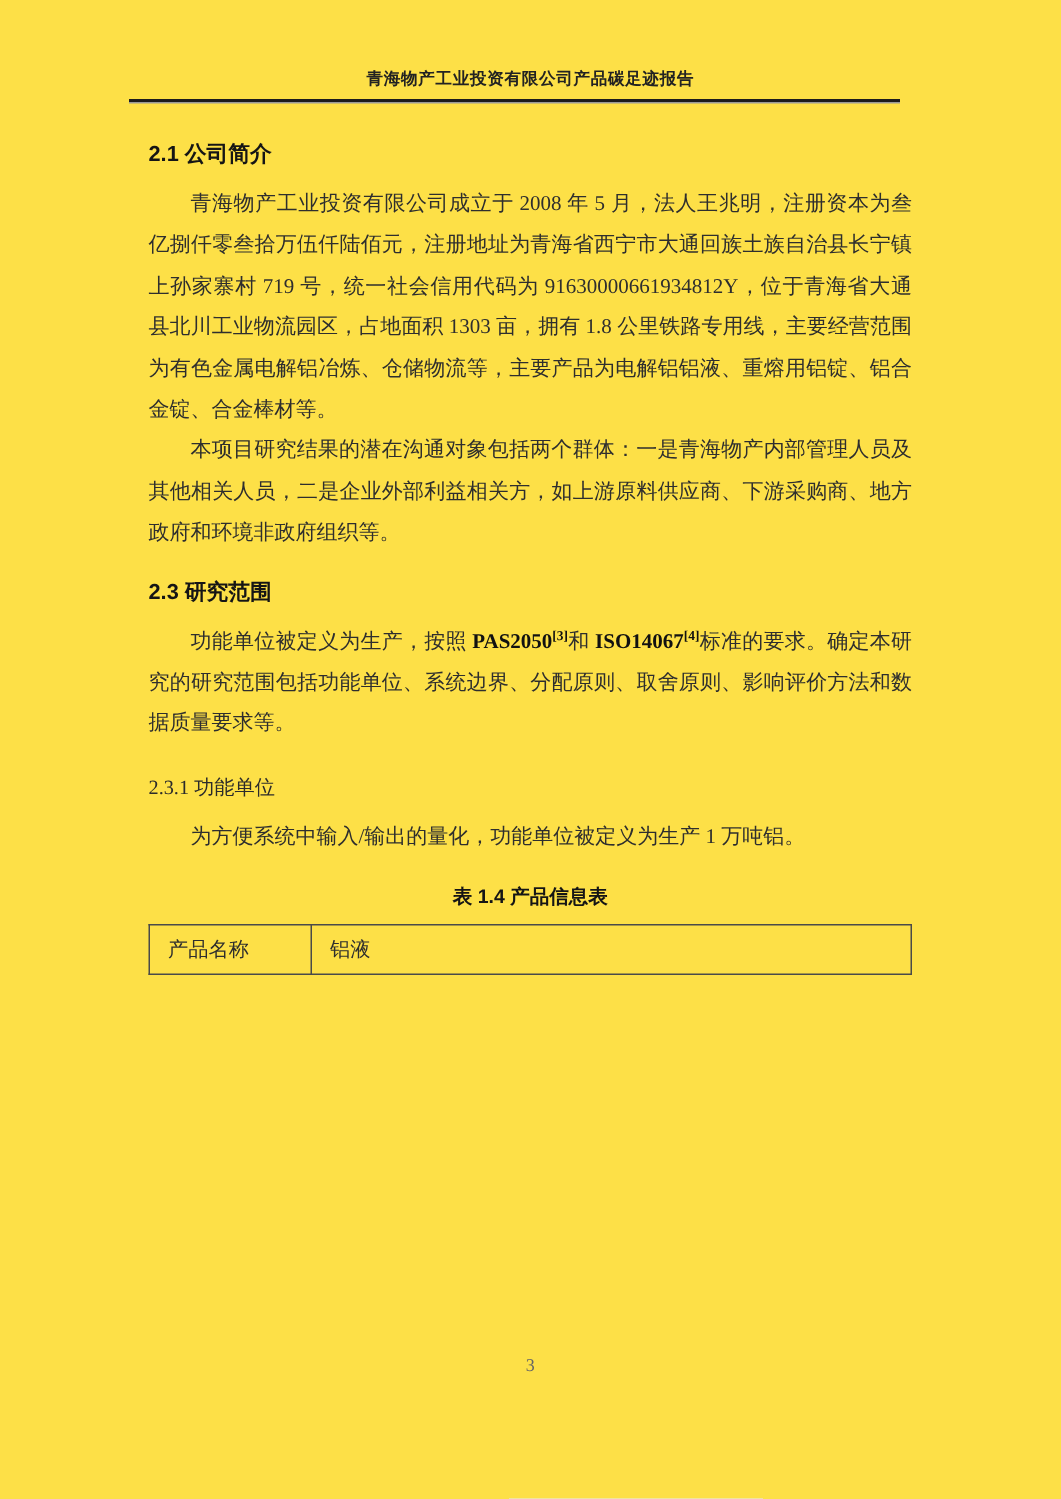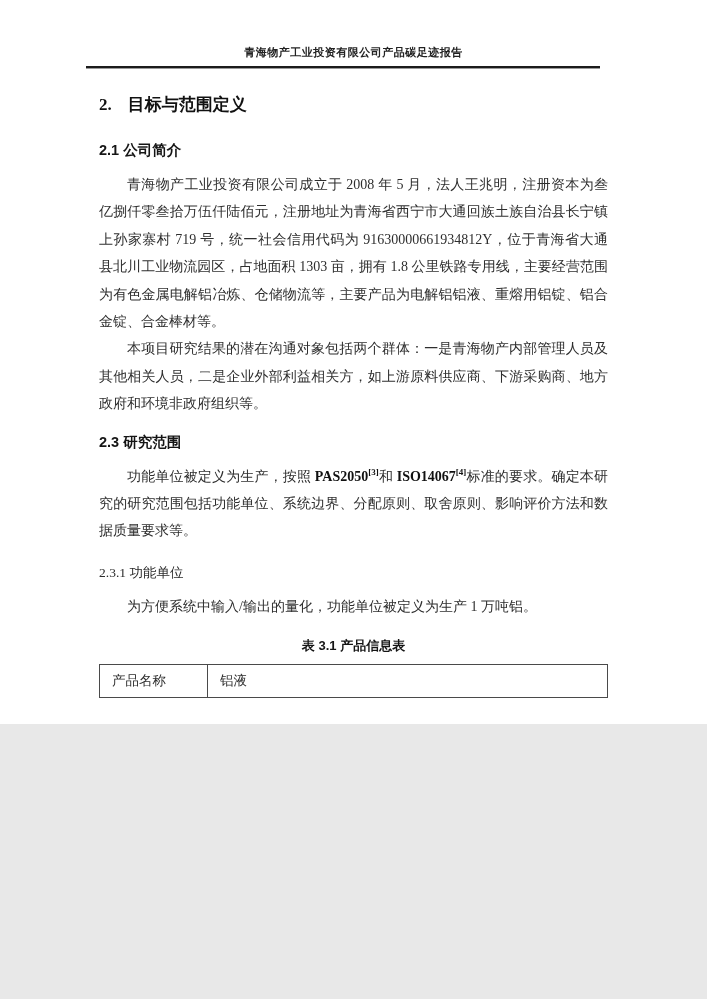--- a/index.html
+++ b/index.html
@@ -1,21 +1,21 @@
 <!DOCTYPE html>
 <html><head>
 <meta charset="utf-8">
 <style>
   html, body { margin: 0; padding: 0; background: #e8e8e8; }
   .page {
     position: relative;
     width: 707px;
-    height: 724px;
+    height: 999px;
     margin: 0 auto;
-    background: #ffffff;
+    background: #fde047;
     font-family: "Liberation Serif", "DejaVu Serif", serif;
     color: #2b2b2b;
     overflow: hidden;
     box-sizing: border-box;
   }
   .running-head {
     padding-top: 45px;
     text-align: center;
     font-size: 11px;
     font-weight: bold;
@@ -96,36 +96,33 @@
 </head>
 <body>
 
 <div class="page">
 
   <div class="running-head">青海物产工业投资有限公司产品碳足迹报告</div>
   <div class="header-rule"></div>
 
   <div class="content">
 
-    <div class="h1">
-      <span class="sec-num">2.</span><span>目标与范围定义</span>
-    </div>
 
     <div class="h2">2.1 公司简介</div>
     <p class="para">青海物产工业投资有限公司成立于 2008 年 5 月，法人王兆明，注册资本为叁亿捌仟零叁拾万伍仟陆佰元，注册地址为青海省西宁市大通回族土族自治县长宁镇上孙家寨村 719 号，统一社会信用代码为 91630000661934812Y，位于青海省大通县北川工业物流园区，占地面积 1303 亩，拥有 1.8 公里铁路专用线，主要经营范围为有色金属电解铝冶炼、仓储物流等，主要产品为电解铝铝液、重熔用铝锭、铝合金锭、合金棒材等。</p>
 
     <p class="para flowed">本项目研究结果的潜在沟通对象包括两个群体：一是青海物产内部管理人员及其他相关人员，二是企业外部利益相关方，如上游原料供应商、下游采购商、地方政府和环境非政府组织等。</p>
 
     <div class="h2 tight">2.3 研究范围</div>
     <p class="para"><span>功能单位被定义为生产，按照 </span><span class="bold-ref">PAS2050</span><span class="bold-ref sup">[3]</span><span>和 </span><span class="bold-ref">ISO14067</span><span class="bold-ref sup">[4]</span><span>标准的要求。确定本研究的研究范围包括功能单位、系统边界、分配原则、取舍原则、影响评价方法和数据质量要求等。</span></p>
 
     <div class="h3">2.3.1 功能单位</div>
     <p class="para">为方便系统中输入/输出的量化，功能单位被定义为生产 1 万吨铝。</p>
 
-    <div class="table-caption">表 3.1 产品信息表</div>
+    <div class="table-caption">表 1.4 产品信息表</div>
     <table class="info-table">
       <tbody>
         <tr>
           <td class="label-cell">产品名称</td>
           <td>铝液</td>
         </tr>
       </tbody>
     </table>
 
   </div>

